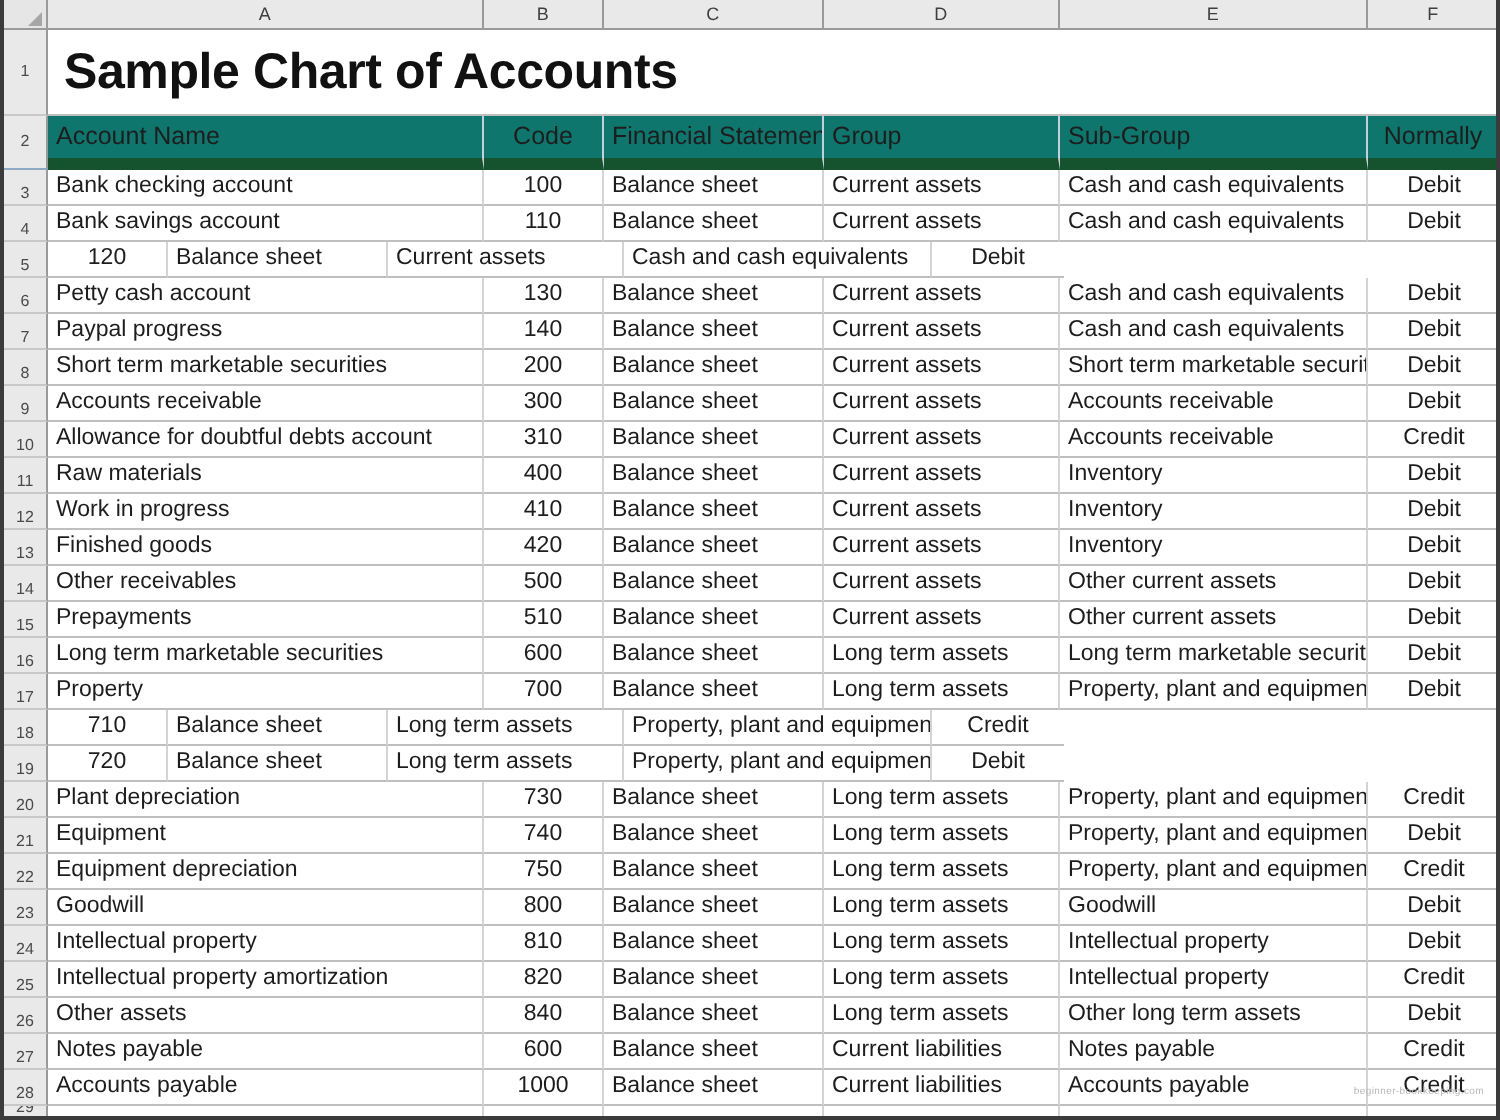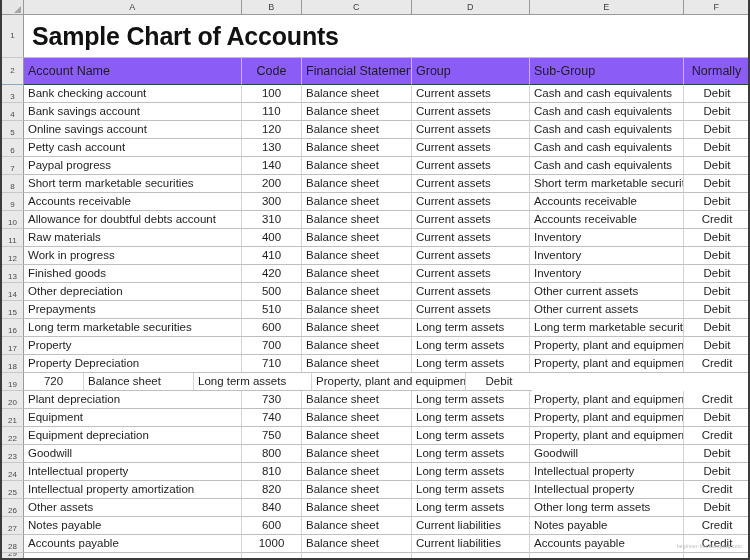--- a/index.html
+++ b/index.html
@@ -144,25 +144,25 @@
 
   
   .row-head { height: 27px; }
   .row-head .rh {
     height: 27px;
     align-items: center;
     padding-bottom: 0;
     border-bottom: 1px solid #8ea9c4;
   }
   .row-head .cell {
-    background: #8b5cf6;
+    background: #0f766e;
     font-size: 12.5px;
     color: #1d1d1d;
     border-right: 1px solid #c3cfdd;
-    border-bottom: 1px solid #14532d;
+    border-bottom: 6px solid #14532d;
     height: 27px;
   }
 
   
   .row-data { height: 18px; }
   .row-data .rh { height: 18px; }
   .row-data .cell { height: 18px; }
 
   
   .row-partial { height: 7px; overflow: hidden; }
@@ -229,21 +229,20 @@
           <div class="rh">4</div>
           <div class="cell wA ">Bank savings account</div>
           <div class="cell wB c-num">110</div>
           <div class="cell wC ">Balance sheet</div>
           <div class="cell wD ">Current assets</div>
           <div class="cell wE ">Cash and cash equivalents</div>
           <div class="cell wF c-ctr last">Debit</div>
         </div>
         <div class="row row-data">
           <div class="rh">5</div>
-          <div class="cell wA ">Online savings account</div>
           <div class="cell wB c-num">120</div>
           <div class="cell wC ">Balance sheet</div>
           <div class="cell wD ">Current assets</div>
           <div class="cell wE ">Cash and cash equivalents</div>
           <div class="cell wF c-ctr last">Debit</div>
         </div>
         <div class="row row-data">
           <div class="rh">6</div>
           <div class="cell wA ">Petty cash account</div>
           <div class="cell wB c-num">130</div>
@@ -310,21 +309,21 @@
           <div class="rh">13</div>
           <div class="cell wA ">Finished goods</div>
           <div class="cell wB c-num">420</div>
           <div class="cell wC ">Balance sheet</div>
           <div class="cell wD ">Current assets</div>
           <div class="cell wE ">Inventory</div>
           <div class="cell wF c-ctr last">Debit</div>
         </div>
         <div class="row row-data">
           <div class="rh">14</div>
-          <div class="cell wA ">Other depreciation</div>
+          <div class="cell wA ">Other receivables</div>
           <div class="cell wB c-num">500</div>
           <div class="cell wC ">Balance sheet</div>
           <div class="cell wD ">Current assets</div>
           <div class="cell wE ">Other current assets</div>
           <div class="cell wF c-ctr last">Debit</div>
         </div>
         <div class="row row-data">
           <div class="rh">15</div>
           <div class="cell wA ">Prepayments</div>
           <div class="cell wB c-num">510</div>
@@ -346,21 +345,20 @@
           <div class="rh">17</div>
           <div class="cell wA ">Property</div>
           <div class="cell wB c-num">700</div>
           <div class="cell wC ">Balance sheet</div>
           <div class="cell wD ">Long term assets</div>
           <div class="cell wE ">Property, plant and equipment</div>
           <div class="cell wF c-ctr last">Debit</div>
         </div>
         <div class="row row-data">
           <div class="rh">18</div>
-          <div class="cell wA ">Property Depreciation</div>
           <div class="cell wB c-num">710</div>
           <div class="cell wC ">Balance sheet</div>
           <div class="cell wD ">Long term assets</div>
           <div class="cell wE ">Property, plant and equipment</div>
           <div class="cell wF c-ctr last">Credit</div>
         </div>
         <div class="row row-data">
           <div class="rh">19</div>
           <div class="cell wB c-num">720</div>
           <div class="cell wC ">Balance sheet</div>

